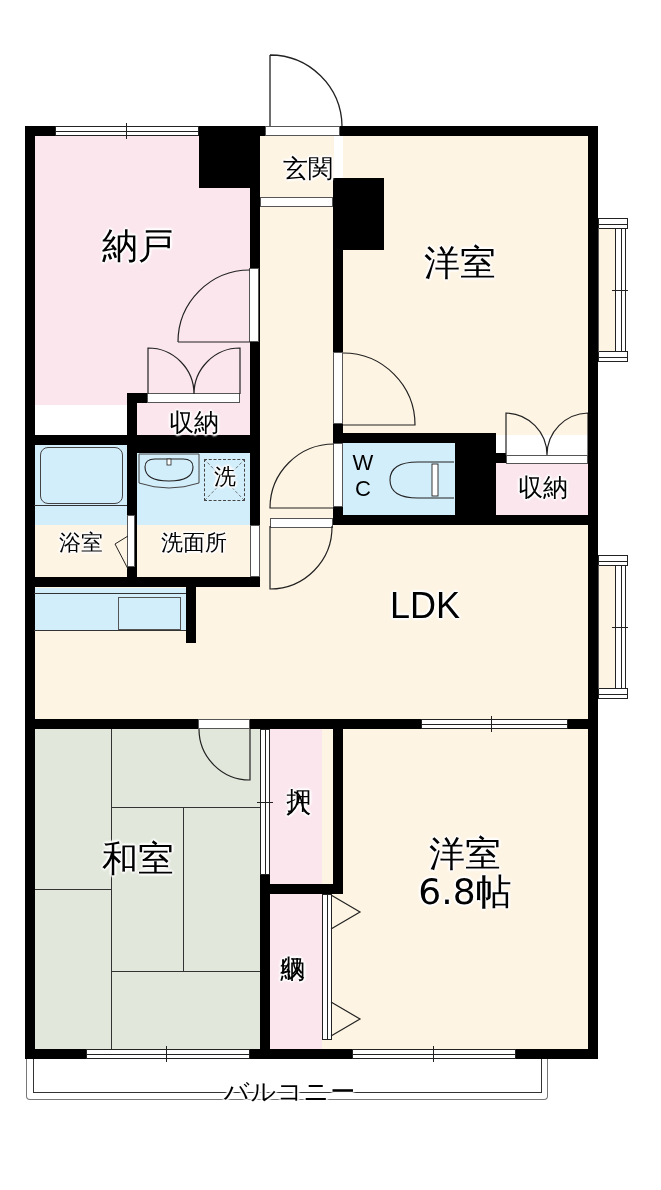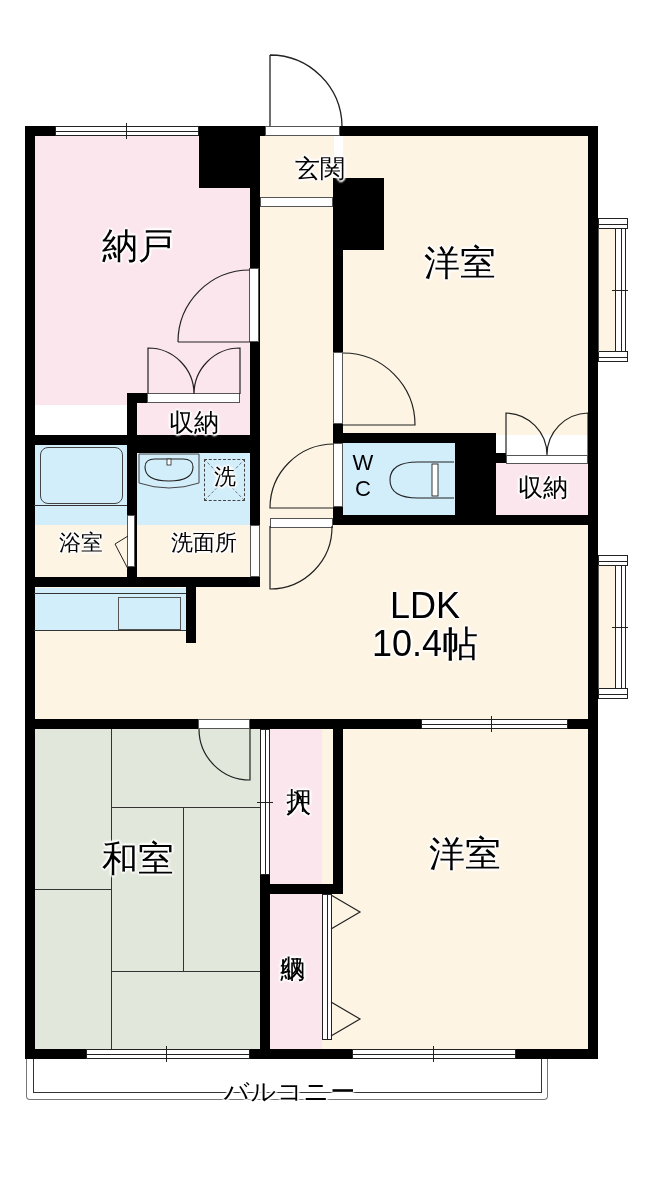--- a/index.html
+++ b/index.html
@@ -195,38 +195,38 @@
 <div class="abs" style="left:118px;top:597px;width:63px;height:33px;border:1px solid #555;"></div>
 <div class="tline" style="left:34px;top:630px;width:152px;height:1px;"></div>
 <div class="tline" style="left:34px;top:593px;width:152px;height:1px;"></div>
 
 <div class="abs" style="left:26px;top:1059px;width:522px;height:41px;border:1.5px solid #777;border-top:none;border-radius:0 0 4px 4px;"></div>
 <div class="abs" style="left:33px;top:1059px;width:509px;height:34px;border:1.2px solid #333;border-top:none;"></div>
 
 <div class="label big" style="left:68px;top:227px;width:140px;">
   <div>納戸</div>
 </div>
-<div class="label mid" style="left:272px;top:156px;width:96px;">玄関</div>
+<div class="label mid" style="left:260px;top:156px;width:96px;">玄関</div>
 <div class="label big" style="left:385px;top:244px;width:150px;">
   <div>洋室</div>
 </div>
 <div class="label mid" style="left:137px;top:410px;width:114px;">収納</div>
 <div class="label sm" style="left:205px;top:465px;width:40px;">洗</div>
 <div class="abs" style="left:343px;top:450px;width:40px;text-align:center;font-size:22px;line-height:1.2;font-family:'Liberation Sans',sans-serif;">
   <div>W</div>
   <div>C</div>
 </div>
 <div class="label mid" style="left:500px;top:475px;width:86px;">収納</div>
 <div class="label sm" style="left:40px;top:531px;width:82px;">浴室</div>
-<div class="label sm" style="left:137px;top:531px;width:134px;">洗面所</div>
+<div class="label sm" style="left:137px;top:531px;width:114px;">洗面所</div>
 <div class="label big" style="left:330px;top:568px;width:190px;font-family:'Liberation Sans',sans-serif;margin-top:19px;">
   <div>LDK</div>
-  <div>10.4帖</div>
 </div>
 <div class="label big" style="left:63px;top:840px;width:150px;">
   <div>和室</div>
 </div>
 <div class="label mid vert" style="left:285px;top:768px;">押入</div>
 <div class="label mid vert" style="left:279px;top:935px;">収納</div>
 <div class="label big" style="left:390px;top:835px;width:150px;">
   <div>洋室</div>
+  <div>6.8帖</div>
 </div>
 <div class="label mid" style="left:160px;top:1079px;width:260px;letter-spacing:1px;">バルコニー</div>
 
 </body></html>

